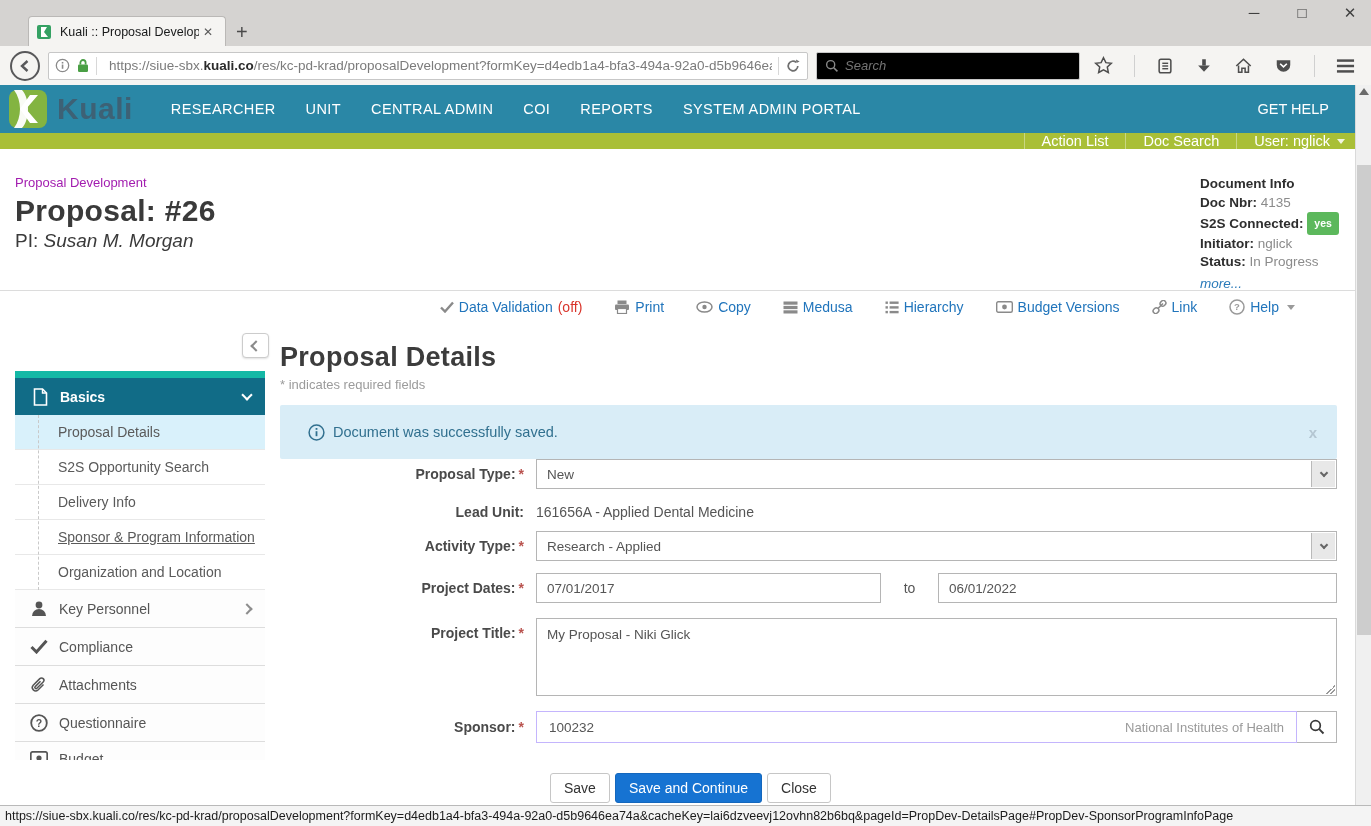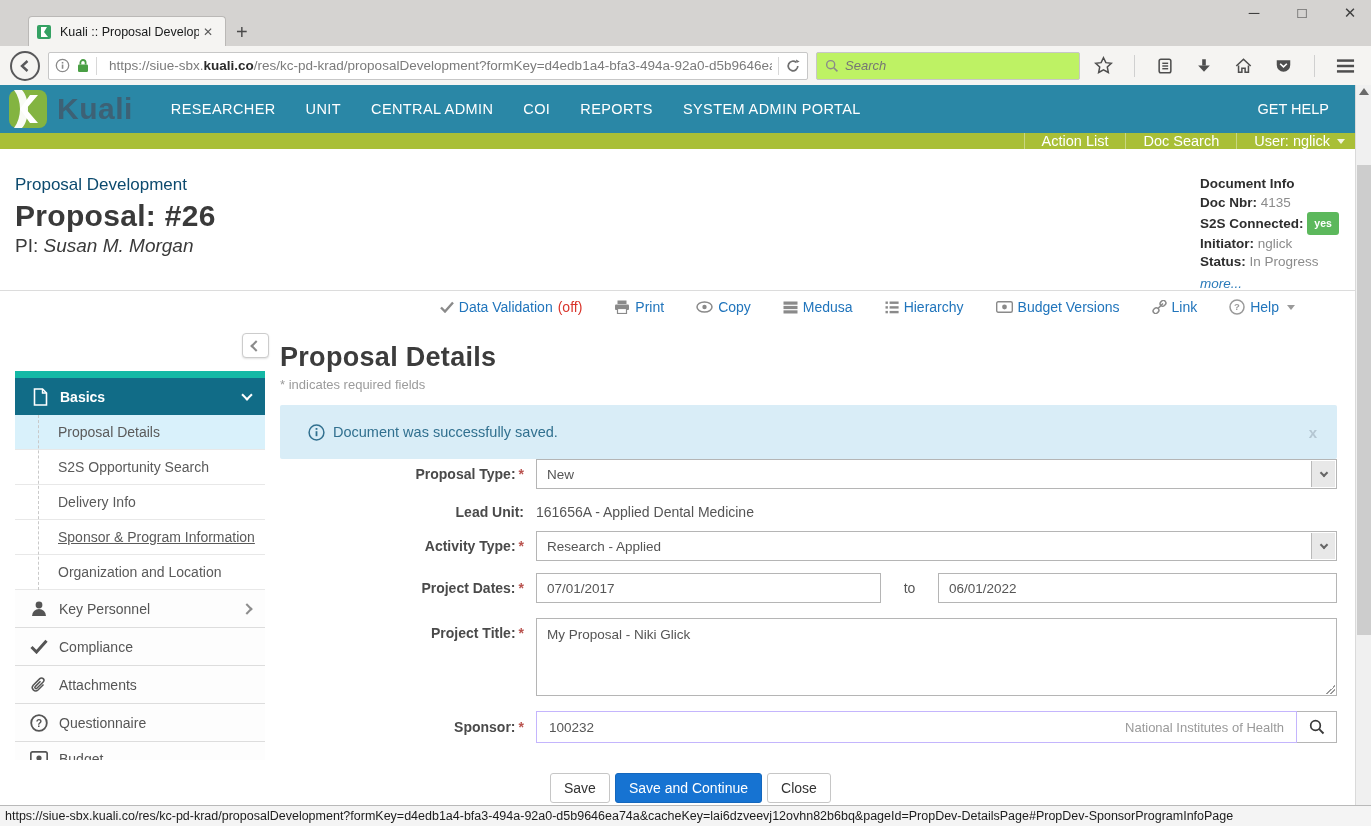--- a/index.html
+++ b/index.html
@@ -21,21 +21,21 @@
   .winbtn { width:22px; text-align:center; color:#3f3f3f; font-size:15px; }
   .navbar { position:absolute; left:0; top:46px; width:1371px; height:39px; background:#f5f4f2;
             display:flex; align-items:center; padding:0 10px; gap:8px; }
   .backbtn { width:30px; height:30px; border-radius:50%; border:2px solid #58585a; display:flex;
              align-items:center; justify-content:center; flex:none; }
   .urlfield { flex:1; height:28px; background:#fff; border:1px solid #c7c7c7; border-radius:2px;
               display:flex; align-items:center; padding:0 6px; overflow:hidden; }
   .urlfield .urltext { flex:1; font-size:13.5px; white-space:nowrap; overflow:hidden; margin-left:6px; }
   .url-dim { color:#7b7b7b; } .url-domain { color:#2b2b2b; font-weight:bold; }
   .url-sep { width:1px; height:18px; background:#d8d8d8; margin:0 6px; flex:none; }
-  .searchfield { width:264px; height:28px; background:#bef264; border:1px solid #c7c7c7; border-radius:2px;
+  .searchfield { width:264px; height:28px; background:#000000; border:1px solid #c7c7c7; border-radius:2px;
                  display:flex; align-items:center; padding:0 8px; gap:6px; flex:none; }
   .searchfield input { border:none; outline:none; width:100%; font-size:13px; font-style:italic;
                  color:#7d7d7d; font-family:"Liberation Sans",sans-serif; background:transparent; }
   .chromeicons { display:flex; align-items:center; gap:21px; padding:0 6px; flex:none; }
   .chromeicons .sep { width:1px; height:22px; background:#d0d0d0; }
   
   .appnav { position:absolute; left:0; top:85px; width:1371px; height:48px; background:#2a87a6;
             display:flex; align-items:center; color:#fff; }
   .brand { display:flex; align-items:center; gap:9px; margin-left:8px; margin-right:38px; }
   .brand-name { font-size:30px; font-weight:bold; color:#3d6175; letter-spacing:.5px; }
@@ -46,21 +46,21 @@
   .utilbar { position:absolute; left:0; top:133px; width:1371px; height:16px; background:#a9bf37;
              display:flex; justify-content:flex-end; align-items:stretch; padding-right:8px; }
   .util-item { display:flex; align-items:center; padding:0 17px; color:#fff; font-size:14.5px;
                border-left:1px solid rgba(255,255,255,.38); }
   .util-item:last-child { border-right:1px solid rgba(255,255,255,.38); }
   .caret-down { width:0; height:0; border-left:4px solid transparent; border-right:4px solid transparent;
                 border-top:5px solid rgba(255,255,255,.85); margin-left:7px; }
   
   .docheader { position:absolute; left:0; top:165px; width:1355px; height:125px; background:#fff; }
   .dh-left { position:absolute; left:15px; top:10px; }
-  .dh-app { font-size:17px; color:#0c4a6e; }
+  .dh-app { font-size:13px; color:#a21caf; }
   .dh-title { font-size:30px; font-weight:bold; color:#3a3a3a; margin-top:4px; letter-spacing:.3px; }
   .dh-pi { font-size:19px; color:#3a3a3a; margin-top:2px; }
   .dh-pi em { font-style:italic; }
   .docinfo { position:absolute; left:1200px; top:10px; width:150px; font-size:13.5px; line-height:18.5px; color:#3a3a3a; }
   .docinfo .di-row b { font-weight:bold; color:#2e2e2e; }
   .docinfo .di-val { color:#8b8b8b; }
   .badge-yes { display:inline-block; background:#5cb85c; color:#fff; font-size:10.5px; font-weight:bold;
                border-radius:3px; padding:2px 7px; vertical-align:1px; }
   .di-more { color:#2a7ab9; font-style:italic; margin-top:3px; cursor:pointer; }
   

